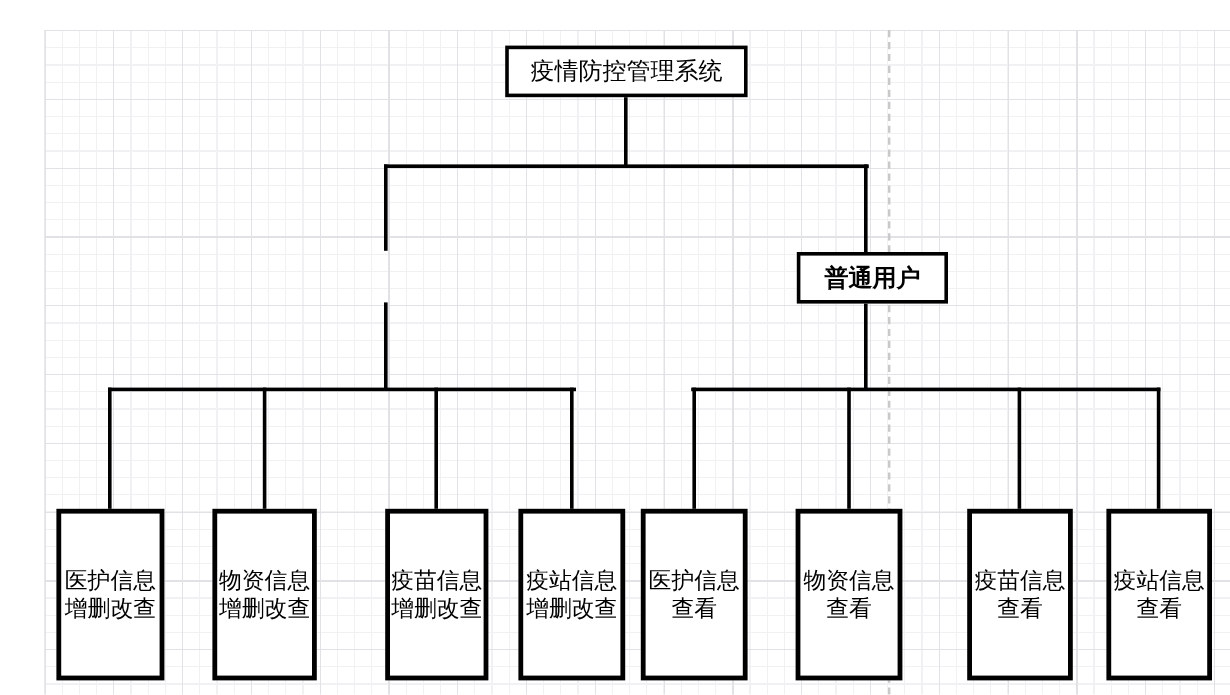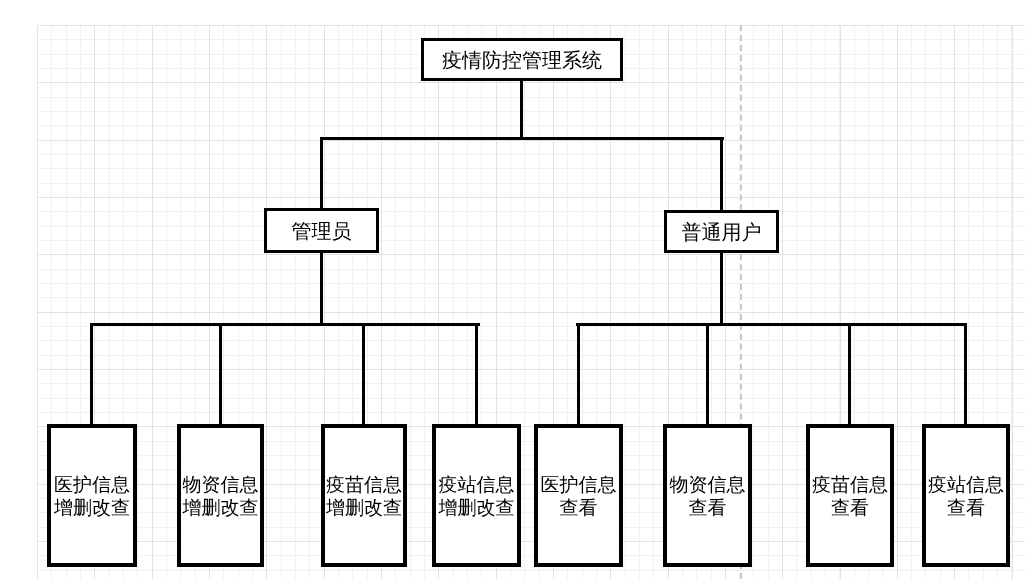--- a/index.html
+++ b/index.html
@@ -68,22 +68,21 @@
   <div class="line" style="left:219px;top:323px;width:3px;height:102px;"></div>
   <div class="line" style="left:362px;top:323px;width:3px;height:102px;"></div>
   <div class="line" style="left:475px;top:323px;width:3px;height:102px;"></div>
   <div class="line" style="left:577px;top:323px;width:3px;height:102px;"></div>
   <div class="line" style="left:706px;top:323px;width:3px;height:102px;"></div>
   <div class="line" style="left:848px;top:323px;width:3px;height:102px;"></div>
   <div class="line" style="left:964px;top:323px;width:3px;height:102px;"></div>
 
   <div class="node" style="left:421px;top:38px;width:202px;height:43px;">疫情防控管理系统</div>
 
-  <div class="node" style="left:264px;top:208px;width:115px;height:45px;">管理员</div>
-  <div class="node" style="left:664px;top:210px;width:115px;height:43px;">普通用户</div>
+  <div class="node" style="left:664px;top:210px;width:126px;height:43px;font-weight:bold;">普通用户</div>
 
   <div class="node leaf" style="left:47px;top:424px;width:90px;height:143px;">
     <span>医护信息</span>
     <span>增删改查</span>
   </div>
   <div class="node leaf" style="left:177px;top:424px;width:87px;height:143px;">
     <span>物资信息</span>
     <span>增删改查</span>
   </div>
   <div class="node leaf" style="left:321px;top:424px;width:86px;height:143px;">

